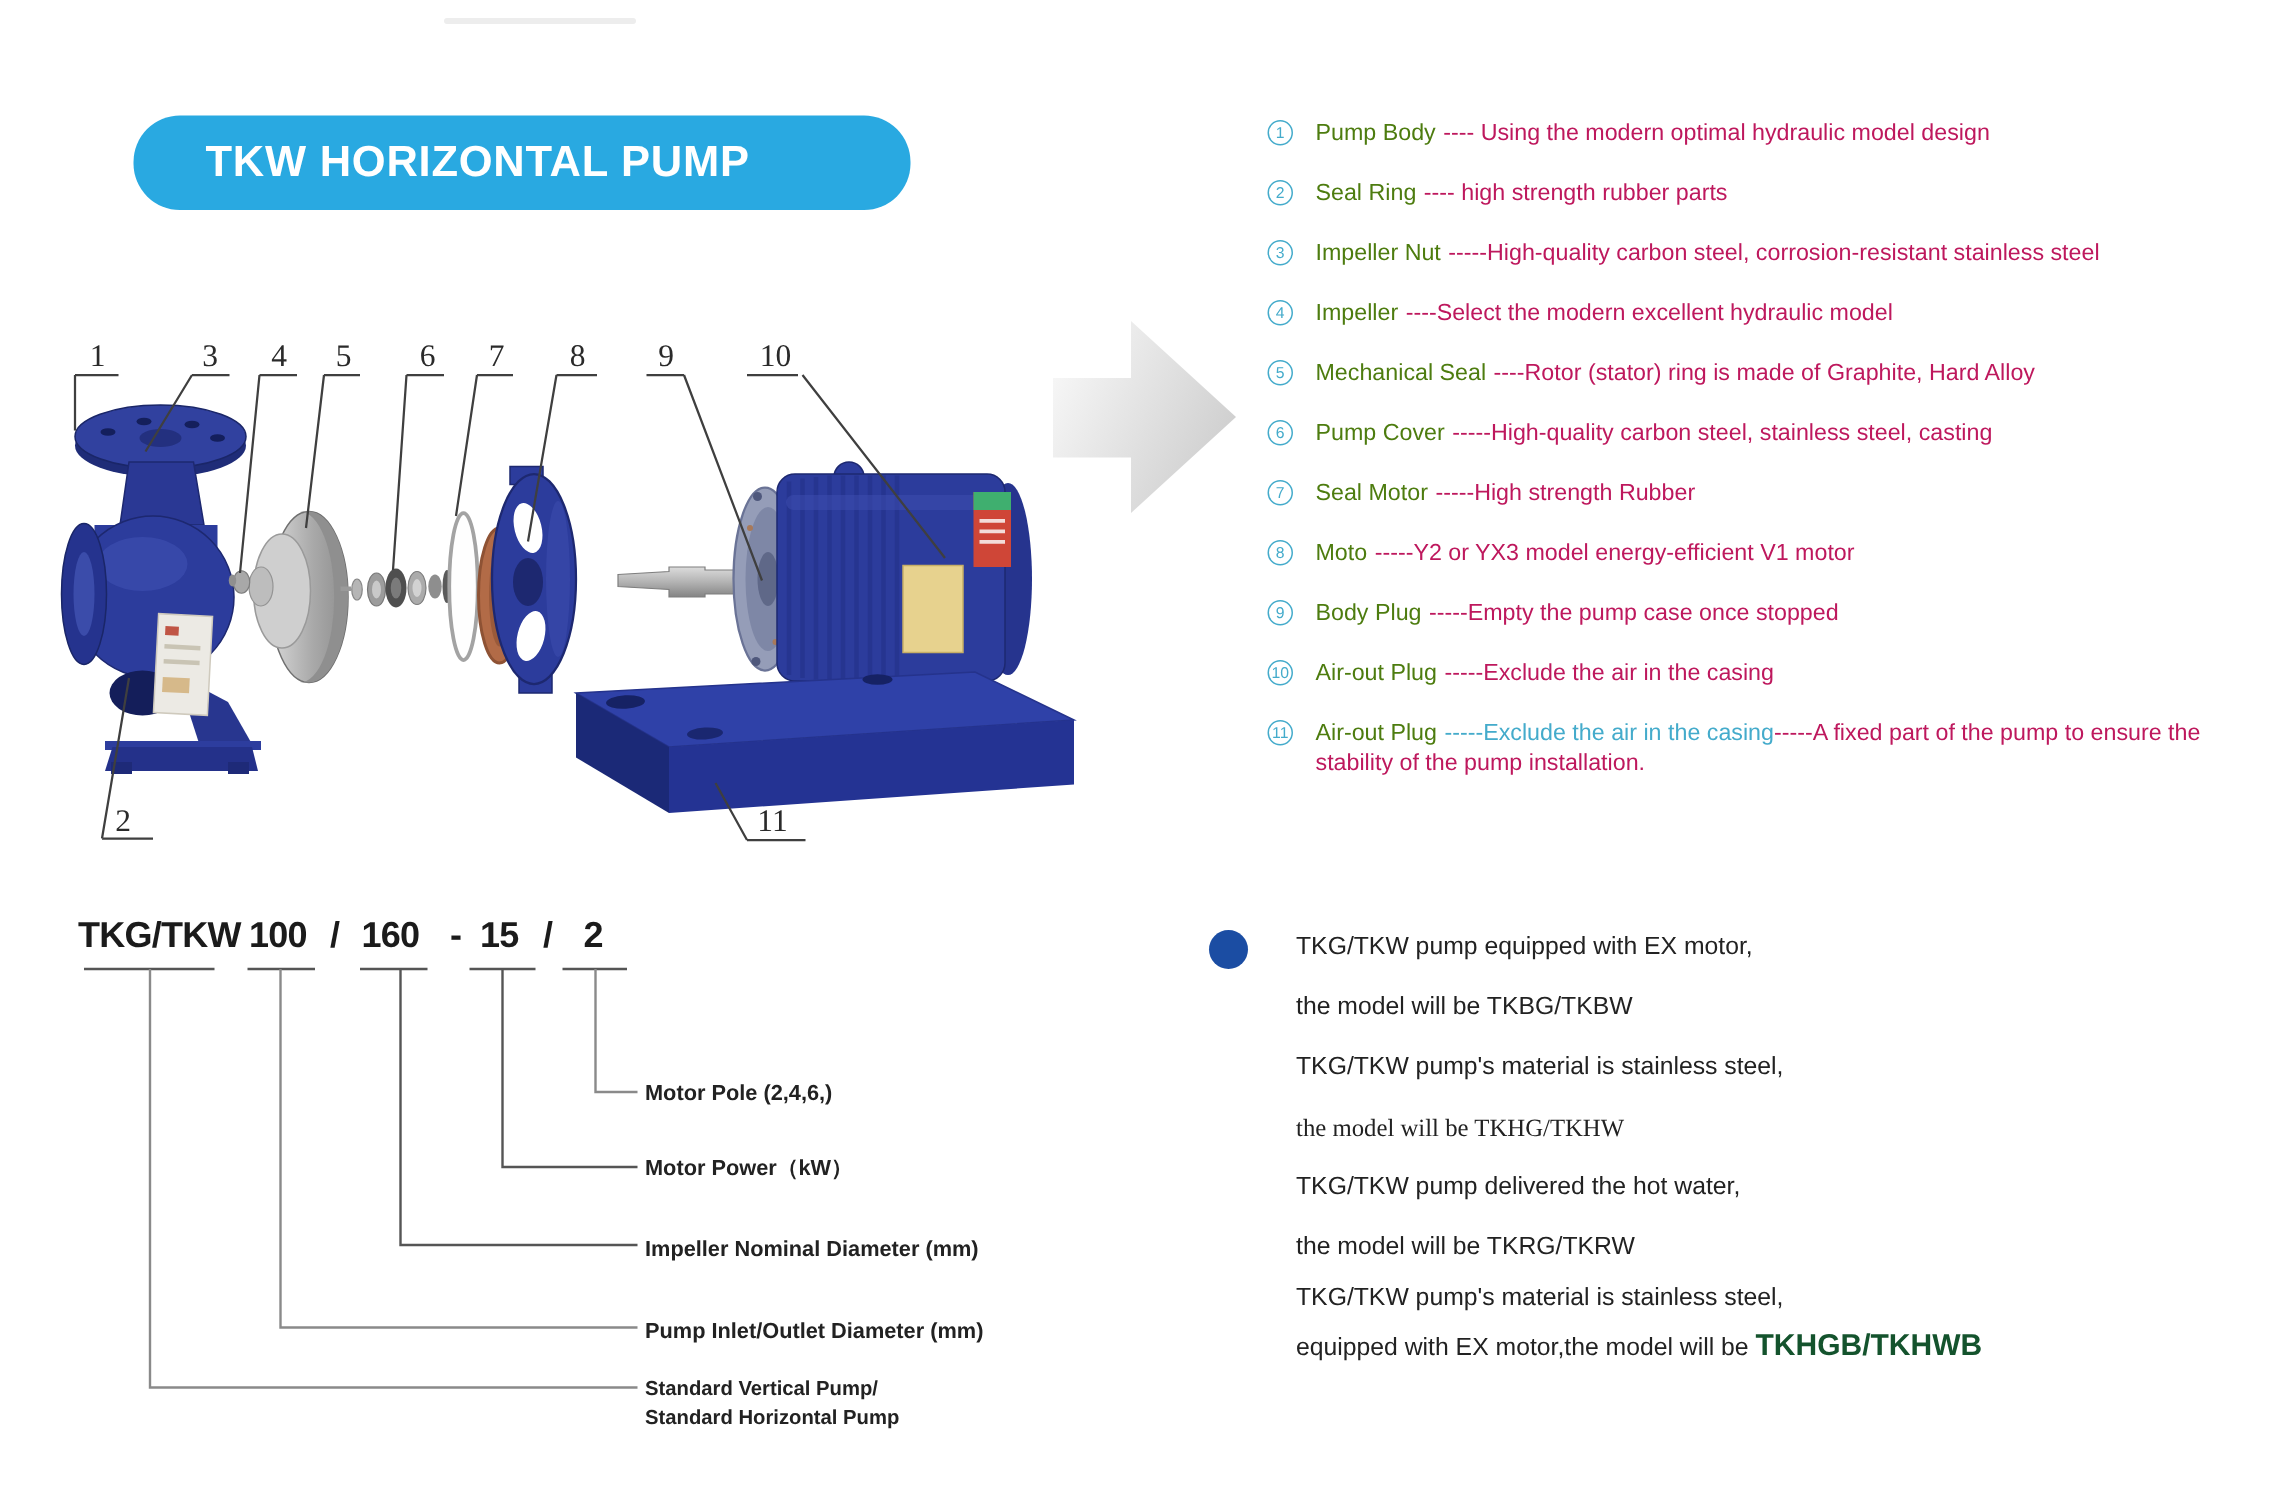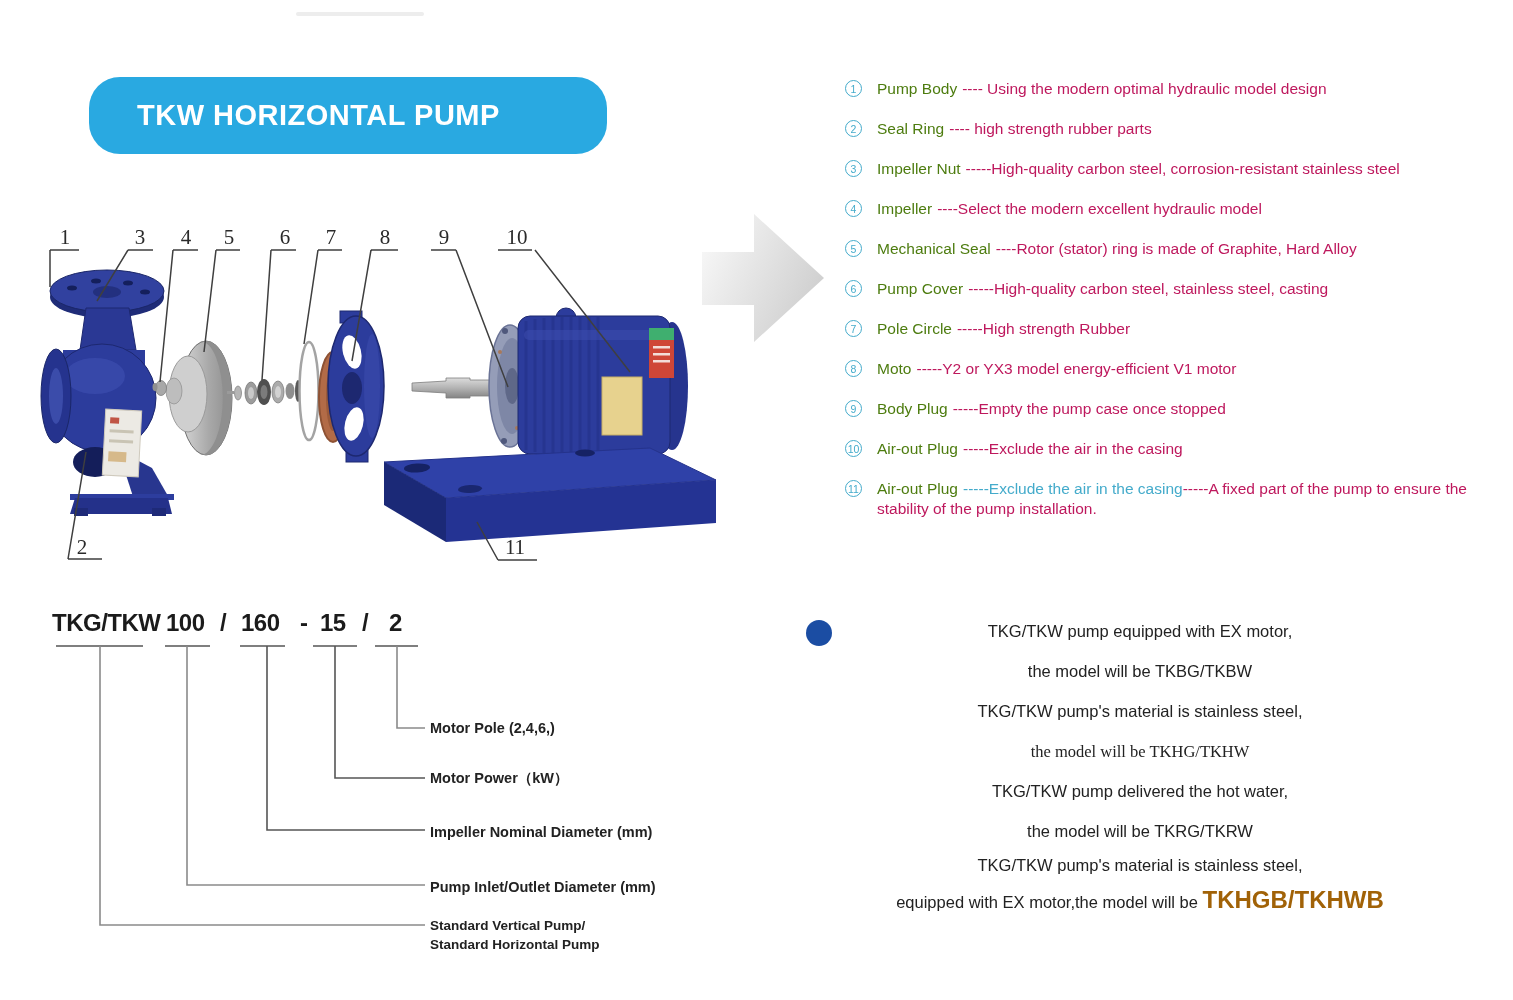--- a/index.html
+++ b/index.html
@@ -1,33 +1,33 @@
 <!DOCTYPE html>
 <html><head>
 <meta charset="utf-8">
 <style>
   html,body{margin:0;padding:0;background:#fff;}
   .page{position:relative;width:1513px;height:1000px;background:#ffffff;overflow:hidden;
         font-family:"Liberation Sans",sans-serif;color:#1e1e1e;}
   .smudge{position:absolute;left:296px;top:12px;width:128px;height:4px;background:#ededed;border-radius:2px;}
-  .banner{position:absolute;left:89px;top:77px;width:518px;height:77px;background:#29a9e1;
+  .banner{position:absolute;left:89px;top:77px;width:518px;height:63px;background:#29a9e1;
           border-radius:31px;display:flex;align-items:center;padding-left:48px;box-sizing:border-box;}
   .banner span{color:#ffffff;font-size:29px;font-weight:bold;letter-spacing:0.5px;}
   .diagram-svg{position:absolute;left:30px;top:190px;}
   .model-svg{position:absolute;left:40px;top:595px;}
   .parts-list{position:absolute;left:845px;top:79px;width:628px;}
   .part-item{position:relative;padding-left:32px;margin-bottom:20px;line-height:20px;font-size:15.5px;}
   .pnum{position:absolute;left:0;top:1px;width:17px;height:17px;border:1px solid #44abcb;border-radius:50%;
         color:#44abcb;font-size:10.5px;line-height:17px;text-align:center;box-sizing:border-box;}
   .pname{color:#4d7c0f;margin-right:5px;}
   .pdesc{color:#be185d;}
   .pdesc-blue{color:#44abcb;}
   .variants{position:absolute;left:0;top:0;}
-  .vline{position:absolute;left:820px;width:640px;font-size:16.5px;color:#222;white-space:nowrap;text-align:center;}
-  .vbig{font-size:24px;font-weight:600;color:#a16207;}
+  .vline{position:absolute;left:864px;width:640px;font-size:16.5px;color:#222;white-space:nowrap;}
+  .vbig{font-size:20px;font-weight:600;color:#14532d;}
   .bullet{position:absolute;left:806px;top:620px;width:26px;height:26px;border-radius:50%;background:#1b4da3;}
 </style>
 </head>
 <body>
 
 <div class="page">
 
   <div class="smudge"></div>
 
   <div class="banner">
@@ -261,21 +261,21 @@
     <div class="part-item">
       <span class="pnum">4</span><span class="pname">Impeller</span><span class="pdesc">----Select the modern excellent hydraulic model</span>
     </div>
     <div class="part-item">
       <span class="pnum">5</span><span class="pname">Mechanical Seal</span><span class="pdesc">----Rotor (stator) ring is made of Graphite, Hard Alloy</span>
     </div>
     <div class="part-item">
       <span class="pnum">6</span><span class="pname">Pump Cover</span><span class="pdesc">-----High-quality carbon steel, stainless steel, casting</span>
     </div>
     <div class="part-item">
-      <span class="pnum">7</span><span class="pname">Pole Circle</span><span class="pdesc">-----High strength Rubber</span>
+      <span class="pnum">7</span><span class="pname">Seal Motor</span><span class="pdesc">-----High strength Rubber</span>
     </div>
     <div class="part-item">
       <span class="pnum">8</span><span class="pname">Moto</span><span class="pdesc">-----Y2 or YX3 model energy-efficient V1 motor</span>
     </div>
     <div class="part-item">
       <span class="pnum">9</span><span class="pname">Body Plug</span><span class="pdesc">-----Empty the pump case once stopped</span>
     </div>
     <div class="part-item">
       <span class="pnum">10</span><span class="pname">Air-out Plug</span><span class="pdesc">-----Exclude the air in the casing</span>
     </div>

